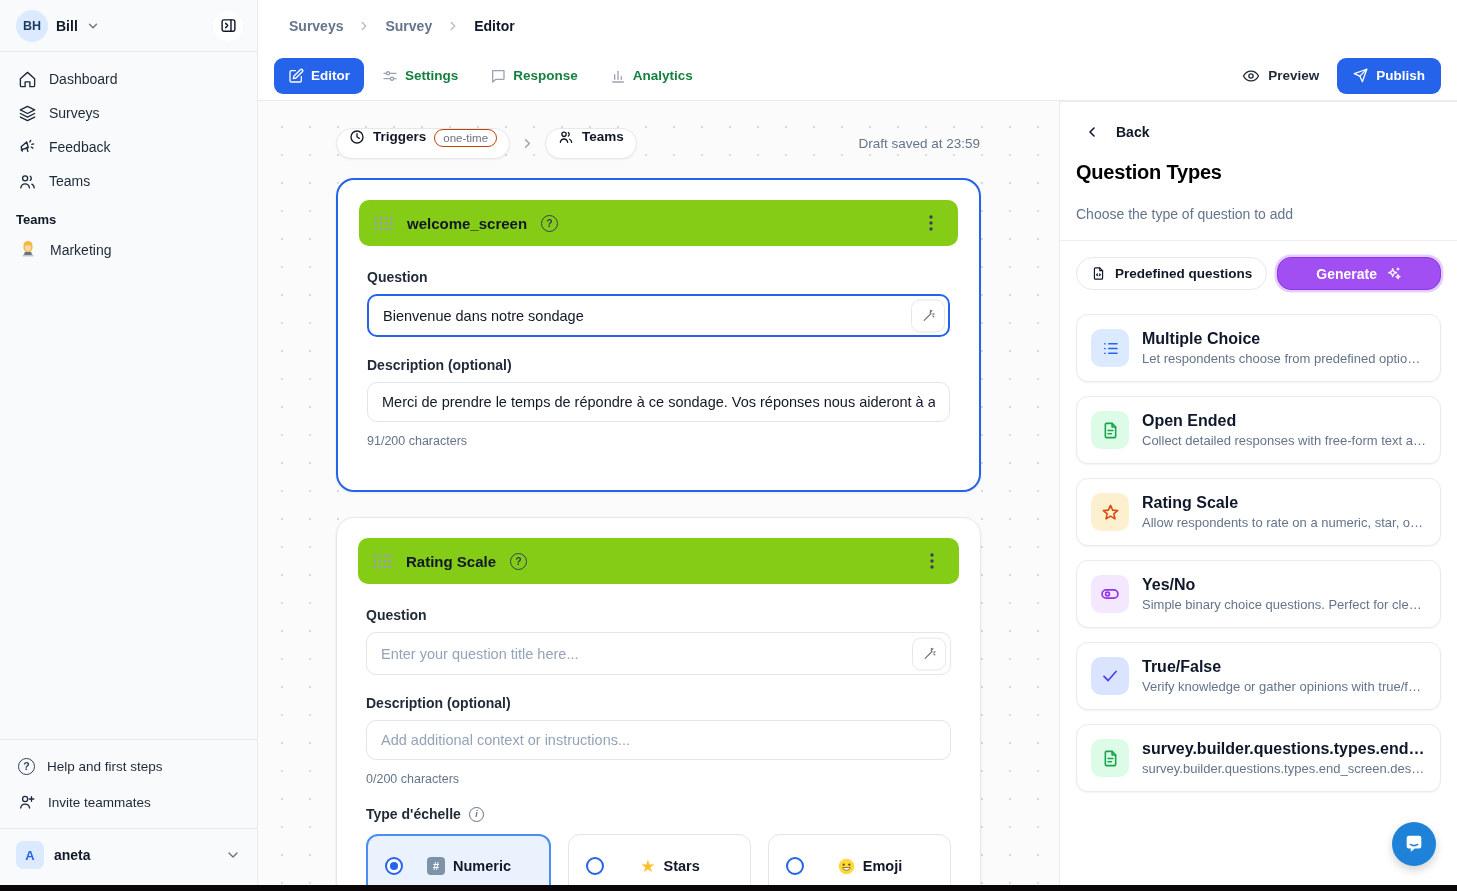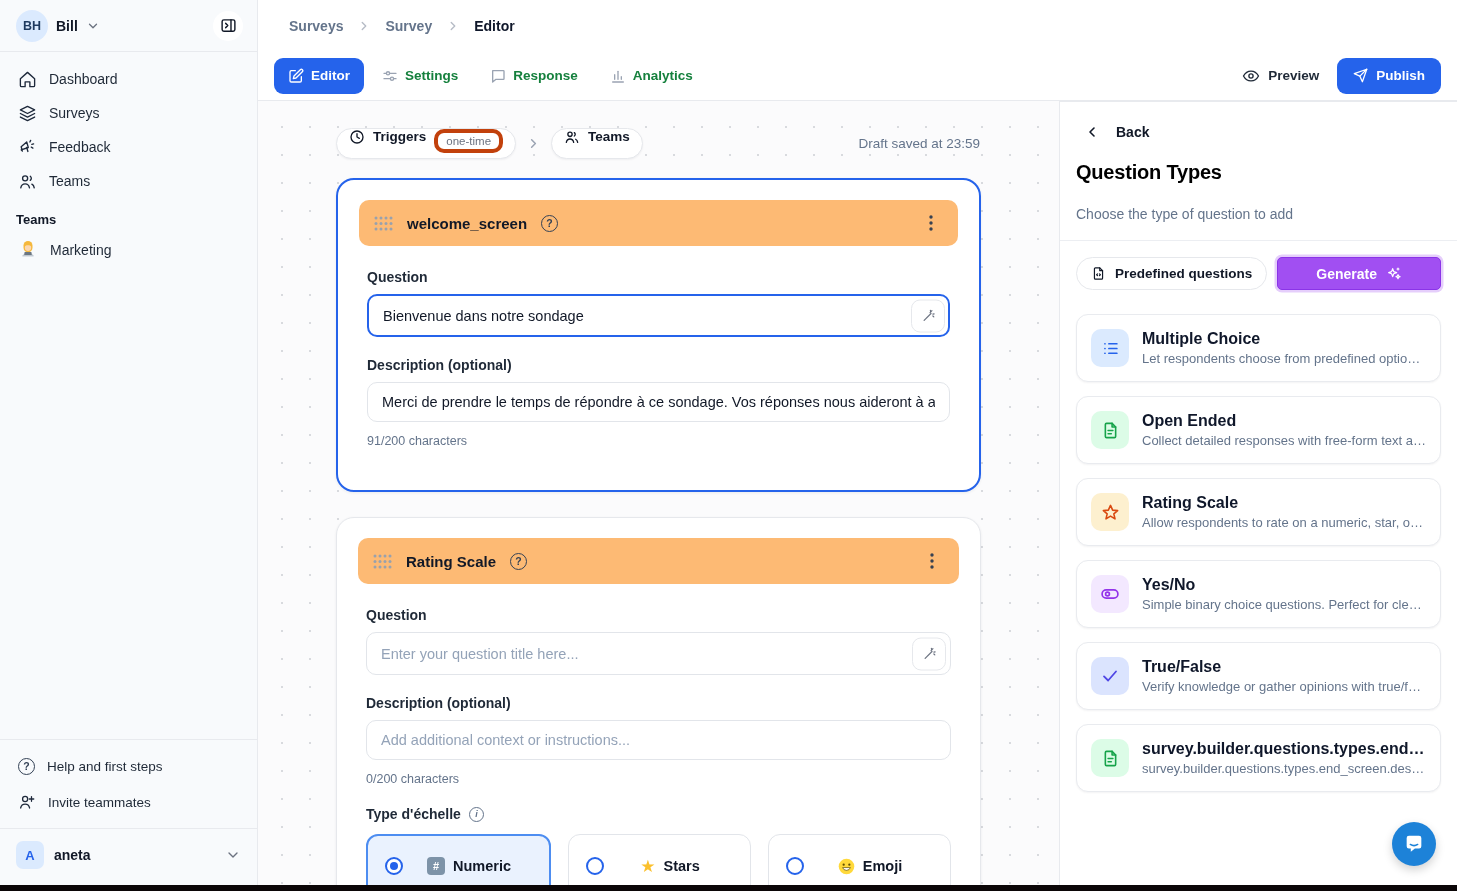--- a/index.html
+++ b/index.html
@@ -43,28 +43,28 @@
   .preview-btn { display:flex; align-items:center; gap:8px; font-size:13.5px; font-weight:600; color:#1f2937; background:none; border:none; padding:0 14px; height:36px; cursor:pointer; }
   .publish-btn { display:flex; align-items:center; gap:8px; height:36px; padding:0 16px; background:#2563eb; color:#fff; font-size:13.5px; font-weight:700; border:none; border-radius:9px; cursor:pointer; }
 
   
   .canvas { position:absolute; left:258px; top:101px; width:801px; bottom:6px; overflow:hidden;
     background-color:#fbfbfc;
     background-image:radial-gradient(#d8dade 1.3px, transparent 1.4px);
     background-size:28px 28px; background-position:10px 12px; }
   .chips-row { position:absolute; left:78px; right:79px; top:27px; display:flex; align-items:center; gap:10px; }
   .chip { display:flex; align-items:flex-start; gap:8px; height:31px; padding:0 12px; background:#fff; border:1px solid #e6e8ec; border-radius:16px; box-shadow:0 1px 2px rgba(16,24,40,.05); font-size:13.5px; font-weight:700; color:#111827; cursor:pointer; }
-  .chip-badge { font-size:11.5px; font-weight:500; color:#6b7280; border:4px solid #c2410c; border-radius:10px; padding:2px 8px; background:#fff; }
+  .chip-badge { font-size:11.5px; font-weight:500; color:#6b7280; border:1px solid #c2410c; border-radius:10px; padding:2px 8px; background:#fff; }
   .chips-row .spacer { flex:1; }
   .draft-status { font-size:13.5px; color:#64748b; }
 
   .card { position:absolute; left:78px; width:645px; background:#fff; border-radius:18px; box-shadow:0 1px 3px rgba(16,24,40,.07); }
   .card.selected { border:2px solid #2563eb; }
   .card.plain { border:1px solid #e6e8ec; }
-  .card-head { margin:20px 21px 0; height:46px; background:#fdba74; border-radius:10px; display:flex; align-items:center; gap:14px; padding:0 15px; }
+  .card-head { margin:20px 21px 0; height:46px; background:#84cc16; border-radius:10px; display:flex; align-items:center; gap:14px; padding:0 15px; }
   .card-title { font-size:15px; font-weight:700; color:#111827; }
   .card-head .spacer { flex:1; }
   .kebab { background:none; border:none; cursor:pointer; display:grid; place-items:center; width:24px; height:24px; }
   .drag-handle { cursor:grab; display:grid; place-items:center; }
   .card-body { padding:23px 29px 0; }
   .field-label { font-size:14px; font-weight:600; color:#1f2937; margin-bottom:9px; display:flex; align-items:center; gap:8px; }
   .input-wrap { position:relative; }
   .text-input { width:100%; height:43px; border:1px solid #e2e5ea; border-radius:10px; padding:0 52px 0 14px; font-size:14.5px; font-family:inherit; color:#111827; background:#fff; outline:none; }
   .text-input.focused { border:2px solid #2563eb; }
   .text-input::placeholder { color:#94a3b8; }
@@ -84,21 +84,21 @@
 
   
   .panel { position:absolute; left:1059px; top:101px; width:398px; bottom:6px; background:#fff; border-left:1px solid #e8eaee; border-top:1px solid #e8eaee; padding:0 16px; overflow:hidden; }
   .back-row { margin-top:22px; display:flex; align-items:center; gap:16px; padding-left:8px; cursor:pointer; }
   .back-label { font-size:14px; font-weight:700; color:#111827; }
   .panel-title { margin-top:21px; font-size:20px; font-weight:700; color:#000000; letter-spacing:-.2px; }
   .panel-sub { margin-top:22px; font-size:14px; color:#64748b; }
   .panel-divider { height:1px; background:#eceef2; margin:18px -16px 0; }
   .panel-btn-row { margin-top:16px; display:flex; gap:10px; }
   .predef-btn { flex:1.17; height:33px; border:1px solid #e6e8ec; background:#fff; border-radius:17px; display:flex; align-items:center; justify-content:center; gap:9px; font-size:13.5px; font-weight:700; color:#111827; cursor:pointer; font-family:inherit; }
-  .generate-btn { flex:1; height:33px; border:1px solid #8b34e8; background:#a14ff2; border-radius:5px; box-shadow:0 0 0 2.5px rgba(161,79,242,.28); display:flex; align-items:center; justify-content:center; gap:9px; font-size:14px; font-weight:700; color:#fff; cursor:pointer; font-family:inherit; }
+  .generate-btn { flex:1; height:33px; border:1px solid #8b34e8; background:#a14ff2; border-radius:14px; box-shadow:0 0 0 2.5px rgba(161,79,242,.28); display:flex; align-items:center; justify-content:center; gap:9px; font-size:14px; font-weight:700; color:#fff; cursor:pointer; font-family:inherit; }
   .types-list { margin-top:24px; display:flex; flex-direction:column; gap:14px; }
   .type-card { height:68px; border:1px solid #e9ebef; border-radius:12px; background:#fff; box-shadow:0 1px 2px rgba(16,24,40,.05); display:flex; align-items:center; gap:13px; padding:4px 14px; cursor:pointer; }
   .type-icon { width:38px; height:38px; border-radius:10px; display:grid; place-items:center; flex:0 0 auto; }
   .type-text { min-width:0; flex:1; }
   .type-title { font-size:16px; font-weight:700; color:#0f172a; white-space:nowrap; overflow:hidden; text-overflow:ellipsis; }
   .type-desc { margin-top:3px; font-size:13px; color:#64748b; white-space:nowrap; overflow:hidden; text-overflow:ellipsis; }
 
   
   .chat-fab { position:absolute; right:21px; bottom:25px; width:44px; height:44px; border-radius:50%; background:#1d82d8; border:none; display:grid; place-items:center; cursor:pointer; box-shadow:0 4px 10px rgba(0,0,0,.18); z-index:60; }
 </style>

